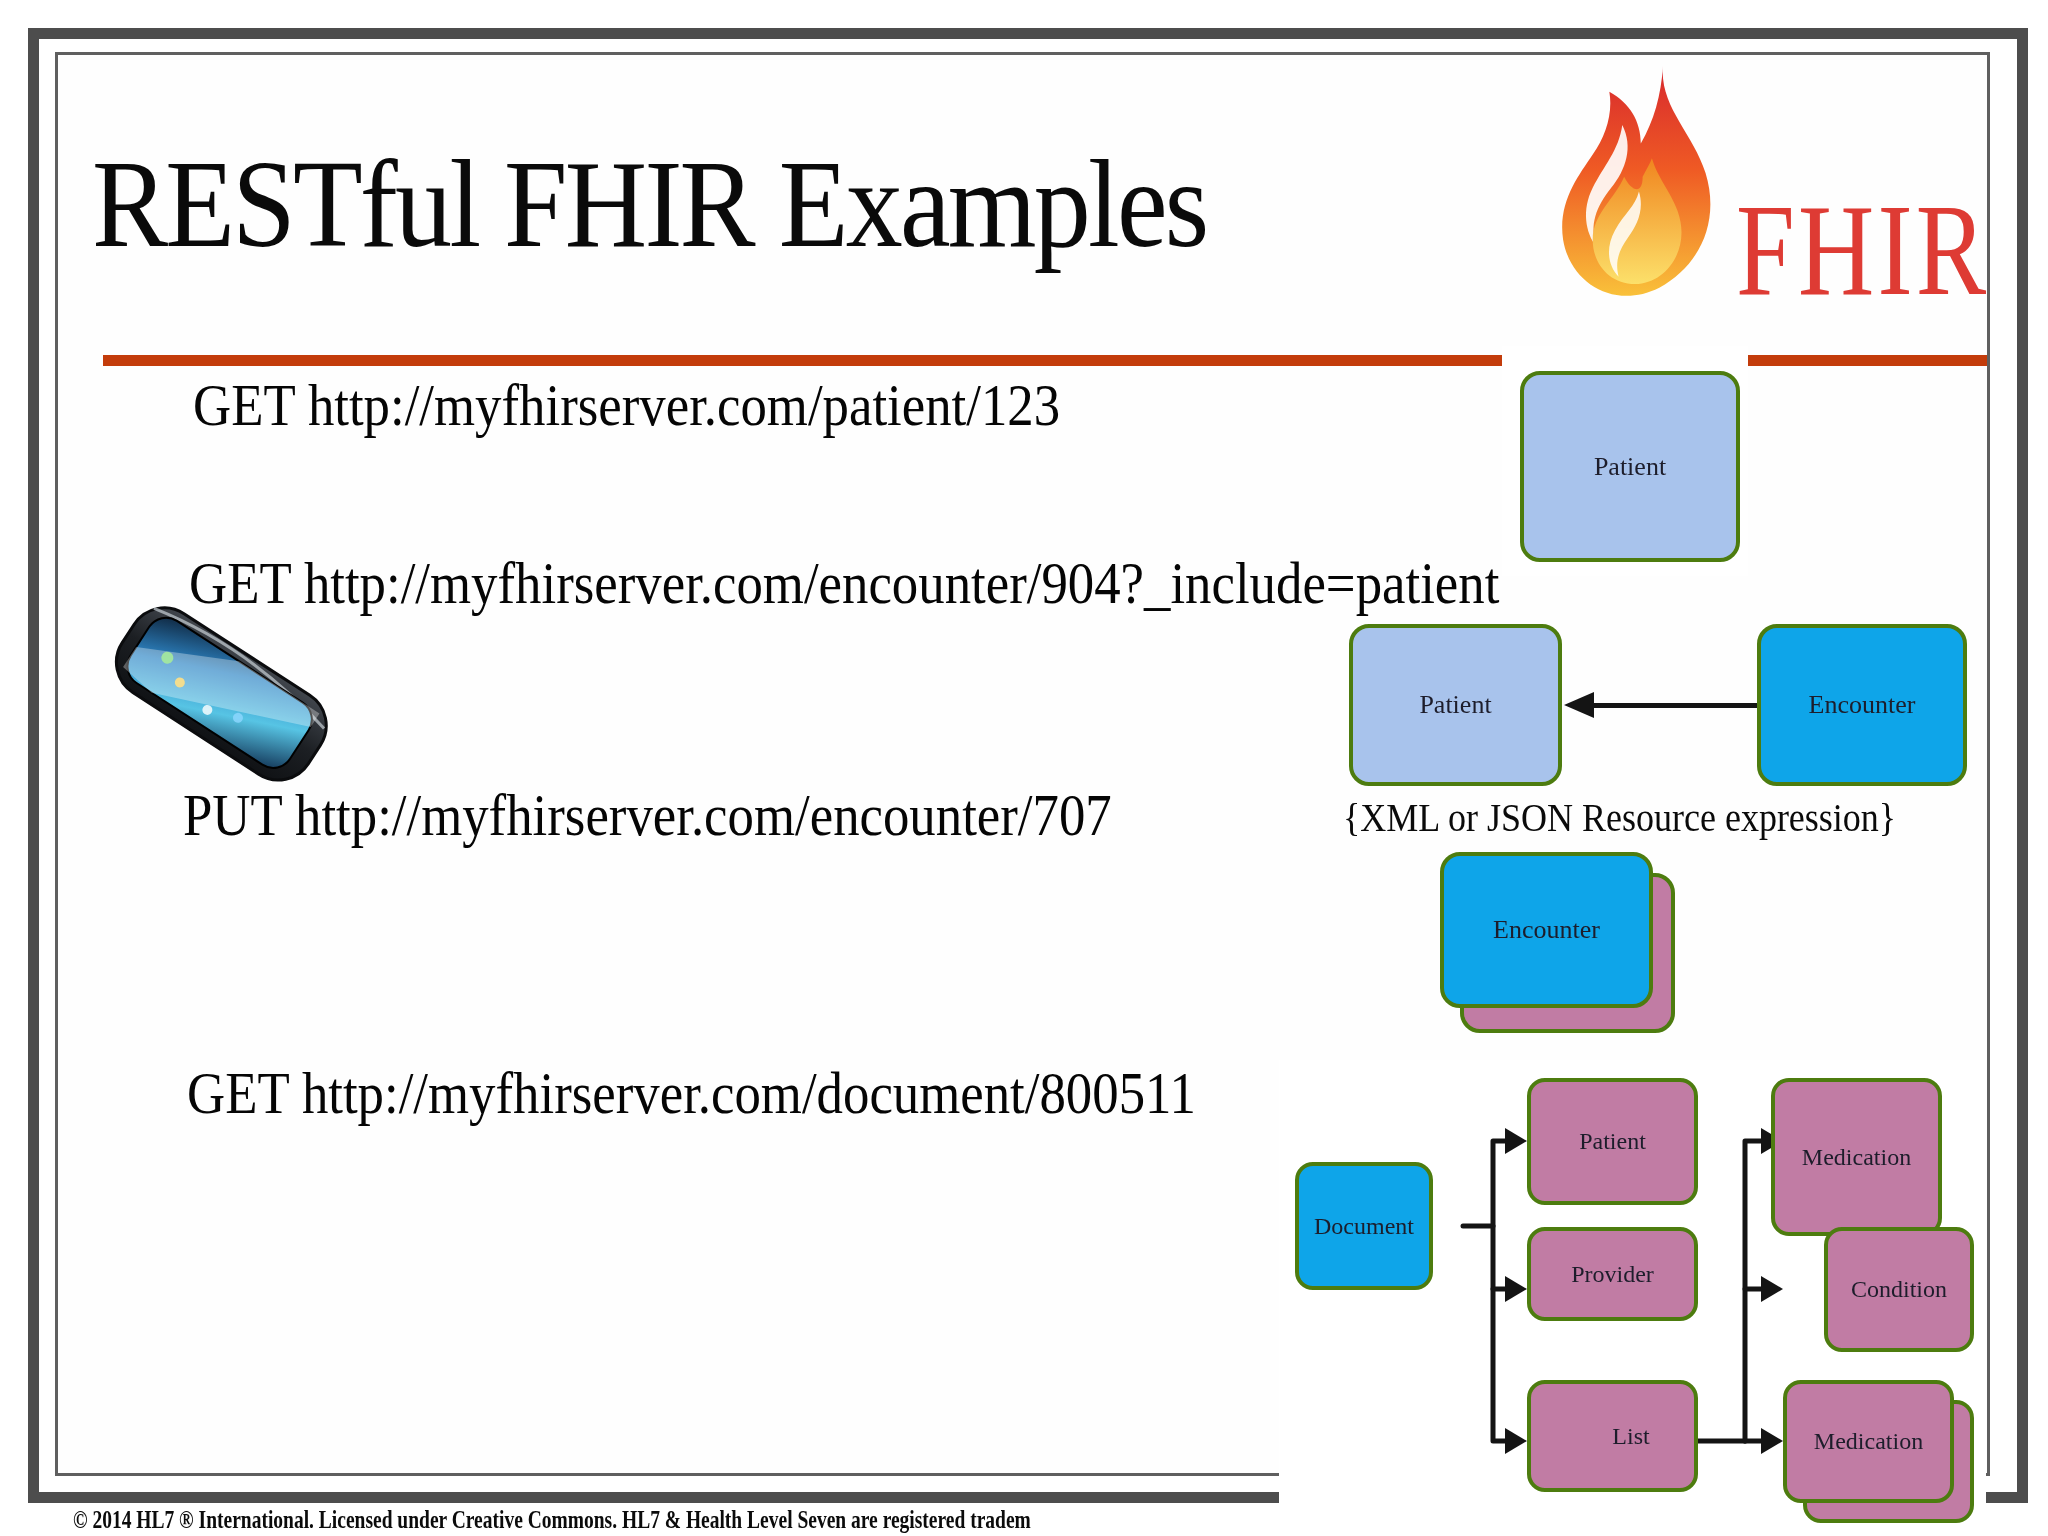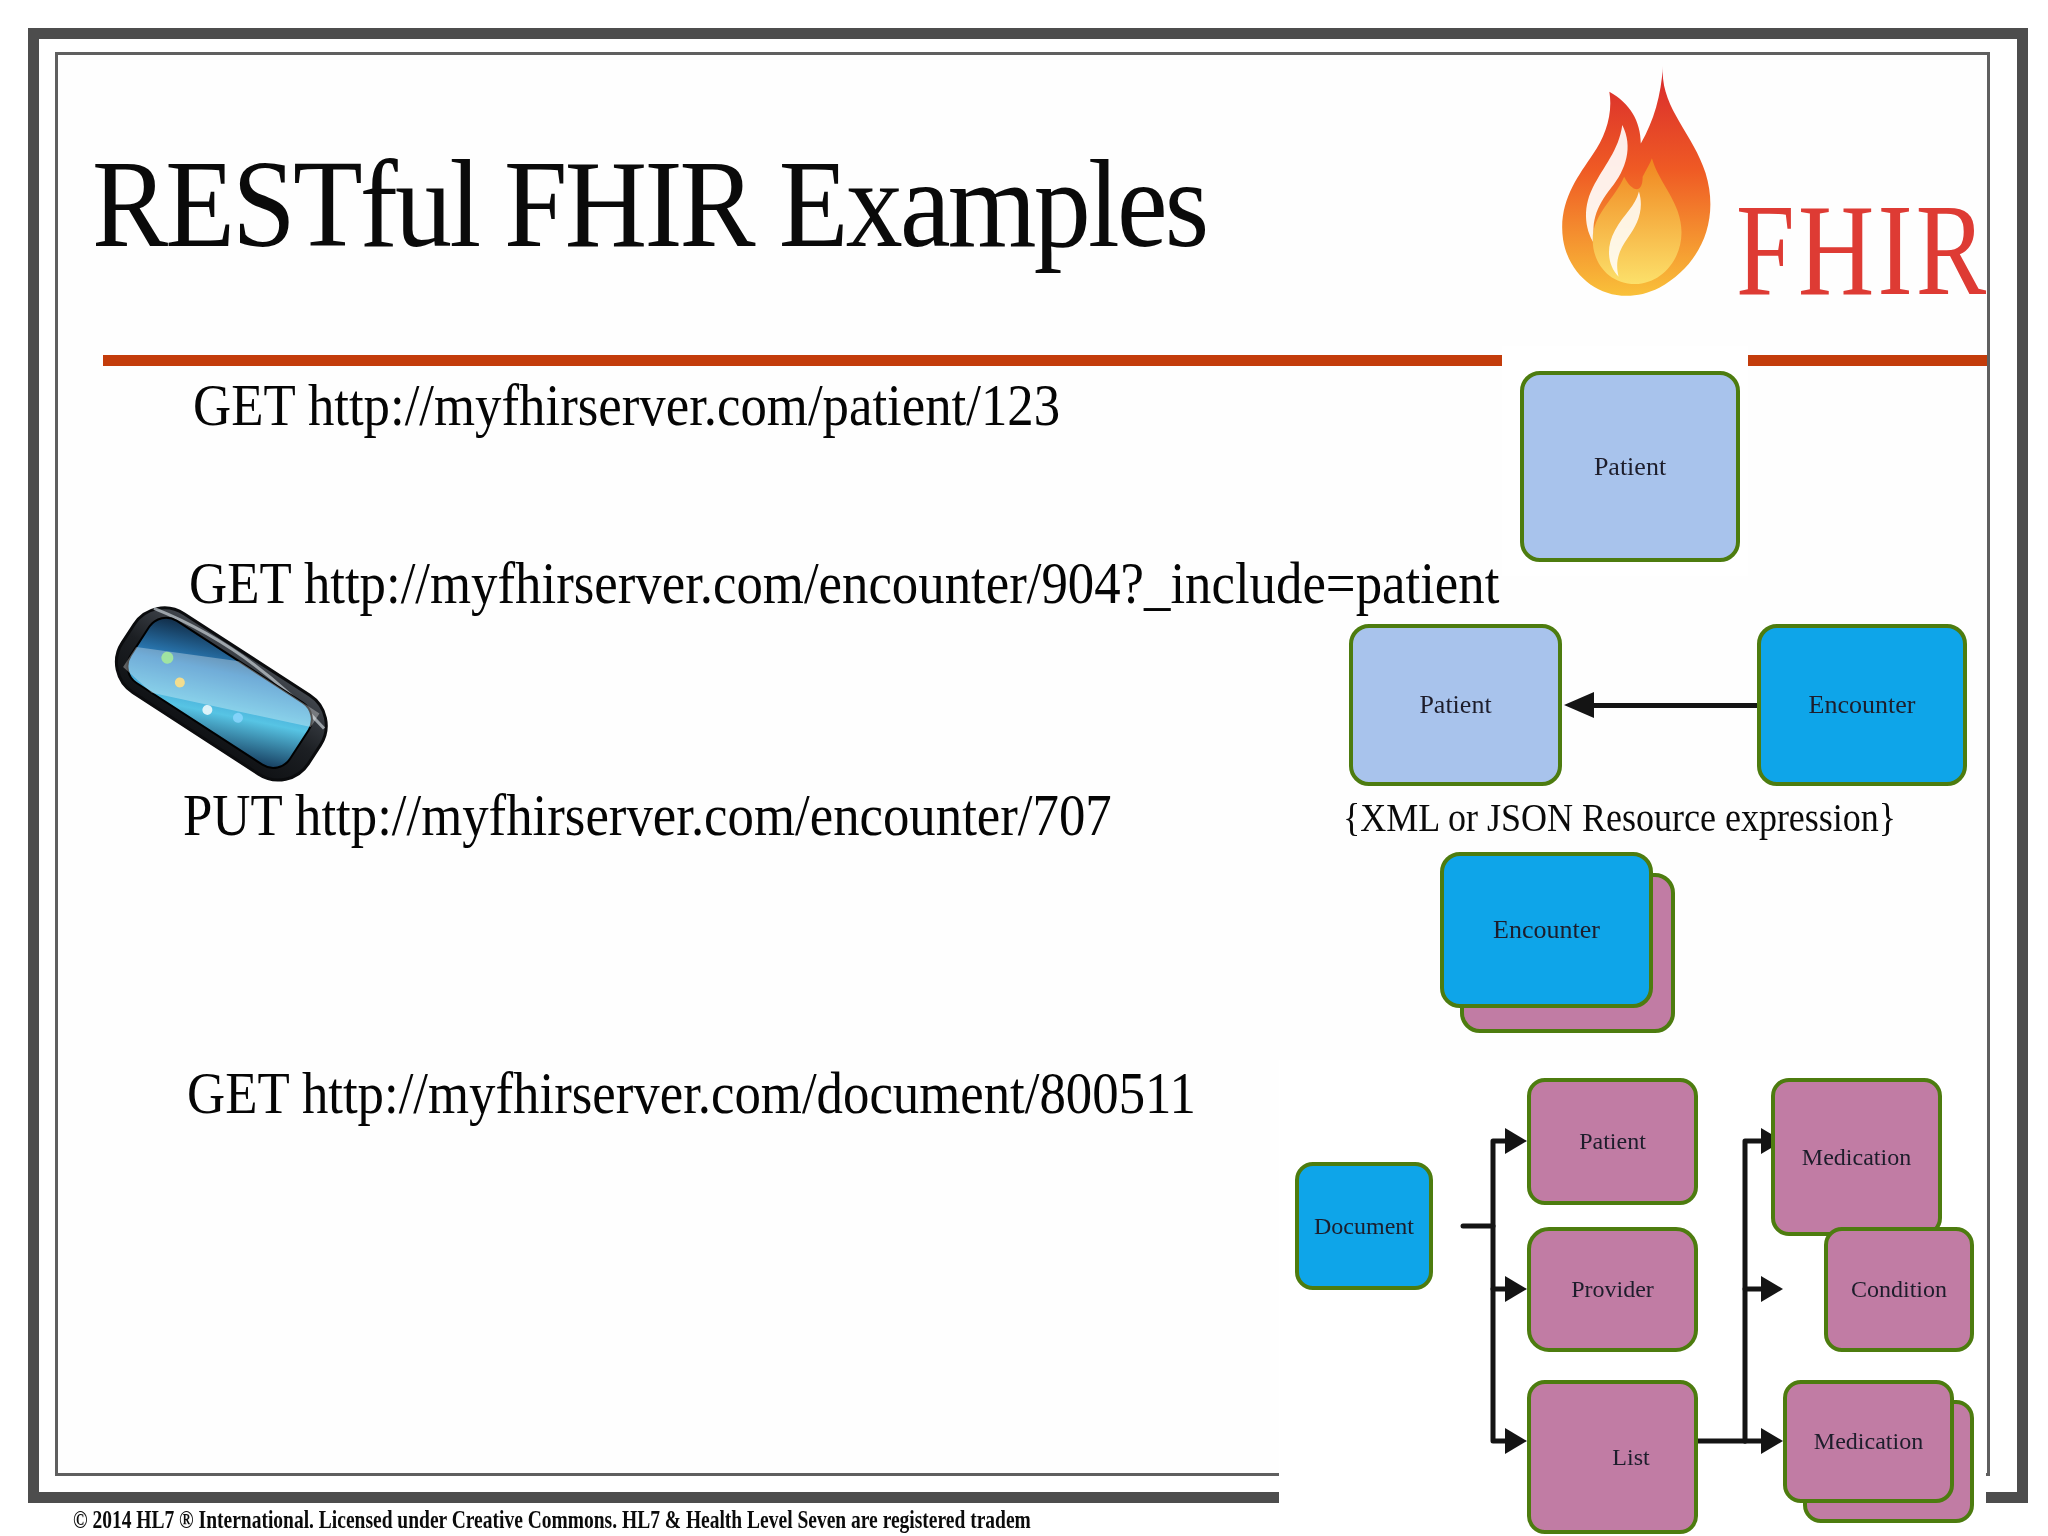--- a/index.html
+++ b/index.html
@@ -154,24 +154,24 @@
         <polygon points="504,229 482,216 482,242"></polygon>
         <polygon points="504,381 482,368 482,394"></polygon>
       </g>
     </svg>
     <div class="rbox yellow" style="left:16px;top:102px;width:138px;height:128px;">
       <span class="lbl">Document</span>
     </div>
     <div class="rbox purple" style="left:248px;top:18px;width:171px;height:127px;">
       <span class="lbl">Patient</span>
     </div>
-    <div class="rbox purple" style="left:248px;top:167px;width:171px;height:125px;border-radius:22px;">
+    <div class="rbox purple" style="left:248px;top:167px;width:171px;height:94px;">
       <span class="lbl">Provider</span>
     </div>
-    <div class="rbox purple" style="left:248px;top:320px;width:171px;height:154px;padding-left:37px;">
+    <div class="rbox purple" style="left:248px;top:320px;width:171px;height:112px;padding-left:37px;">
       <span class="lbl">List</span>
     </div>
     <div class="rbox purple" style="left:492px;top:18px;width:171px;height:158px;">
       <span class="lbl">Medication</span>
     </div>
     <div class="rbox purple" style="left:508px;top:167px;width:150px;height:125px;margin-left:37px;">
       <span class="lbl">Condition</span>
     </div>
     <div class="rbox purple" style="left:524px;top:340px;width:171px;height:123px;"></div>
     <div class="rbox purple" style="left:504px;top:320px;width:171px;height:123px;">

